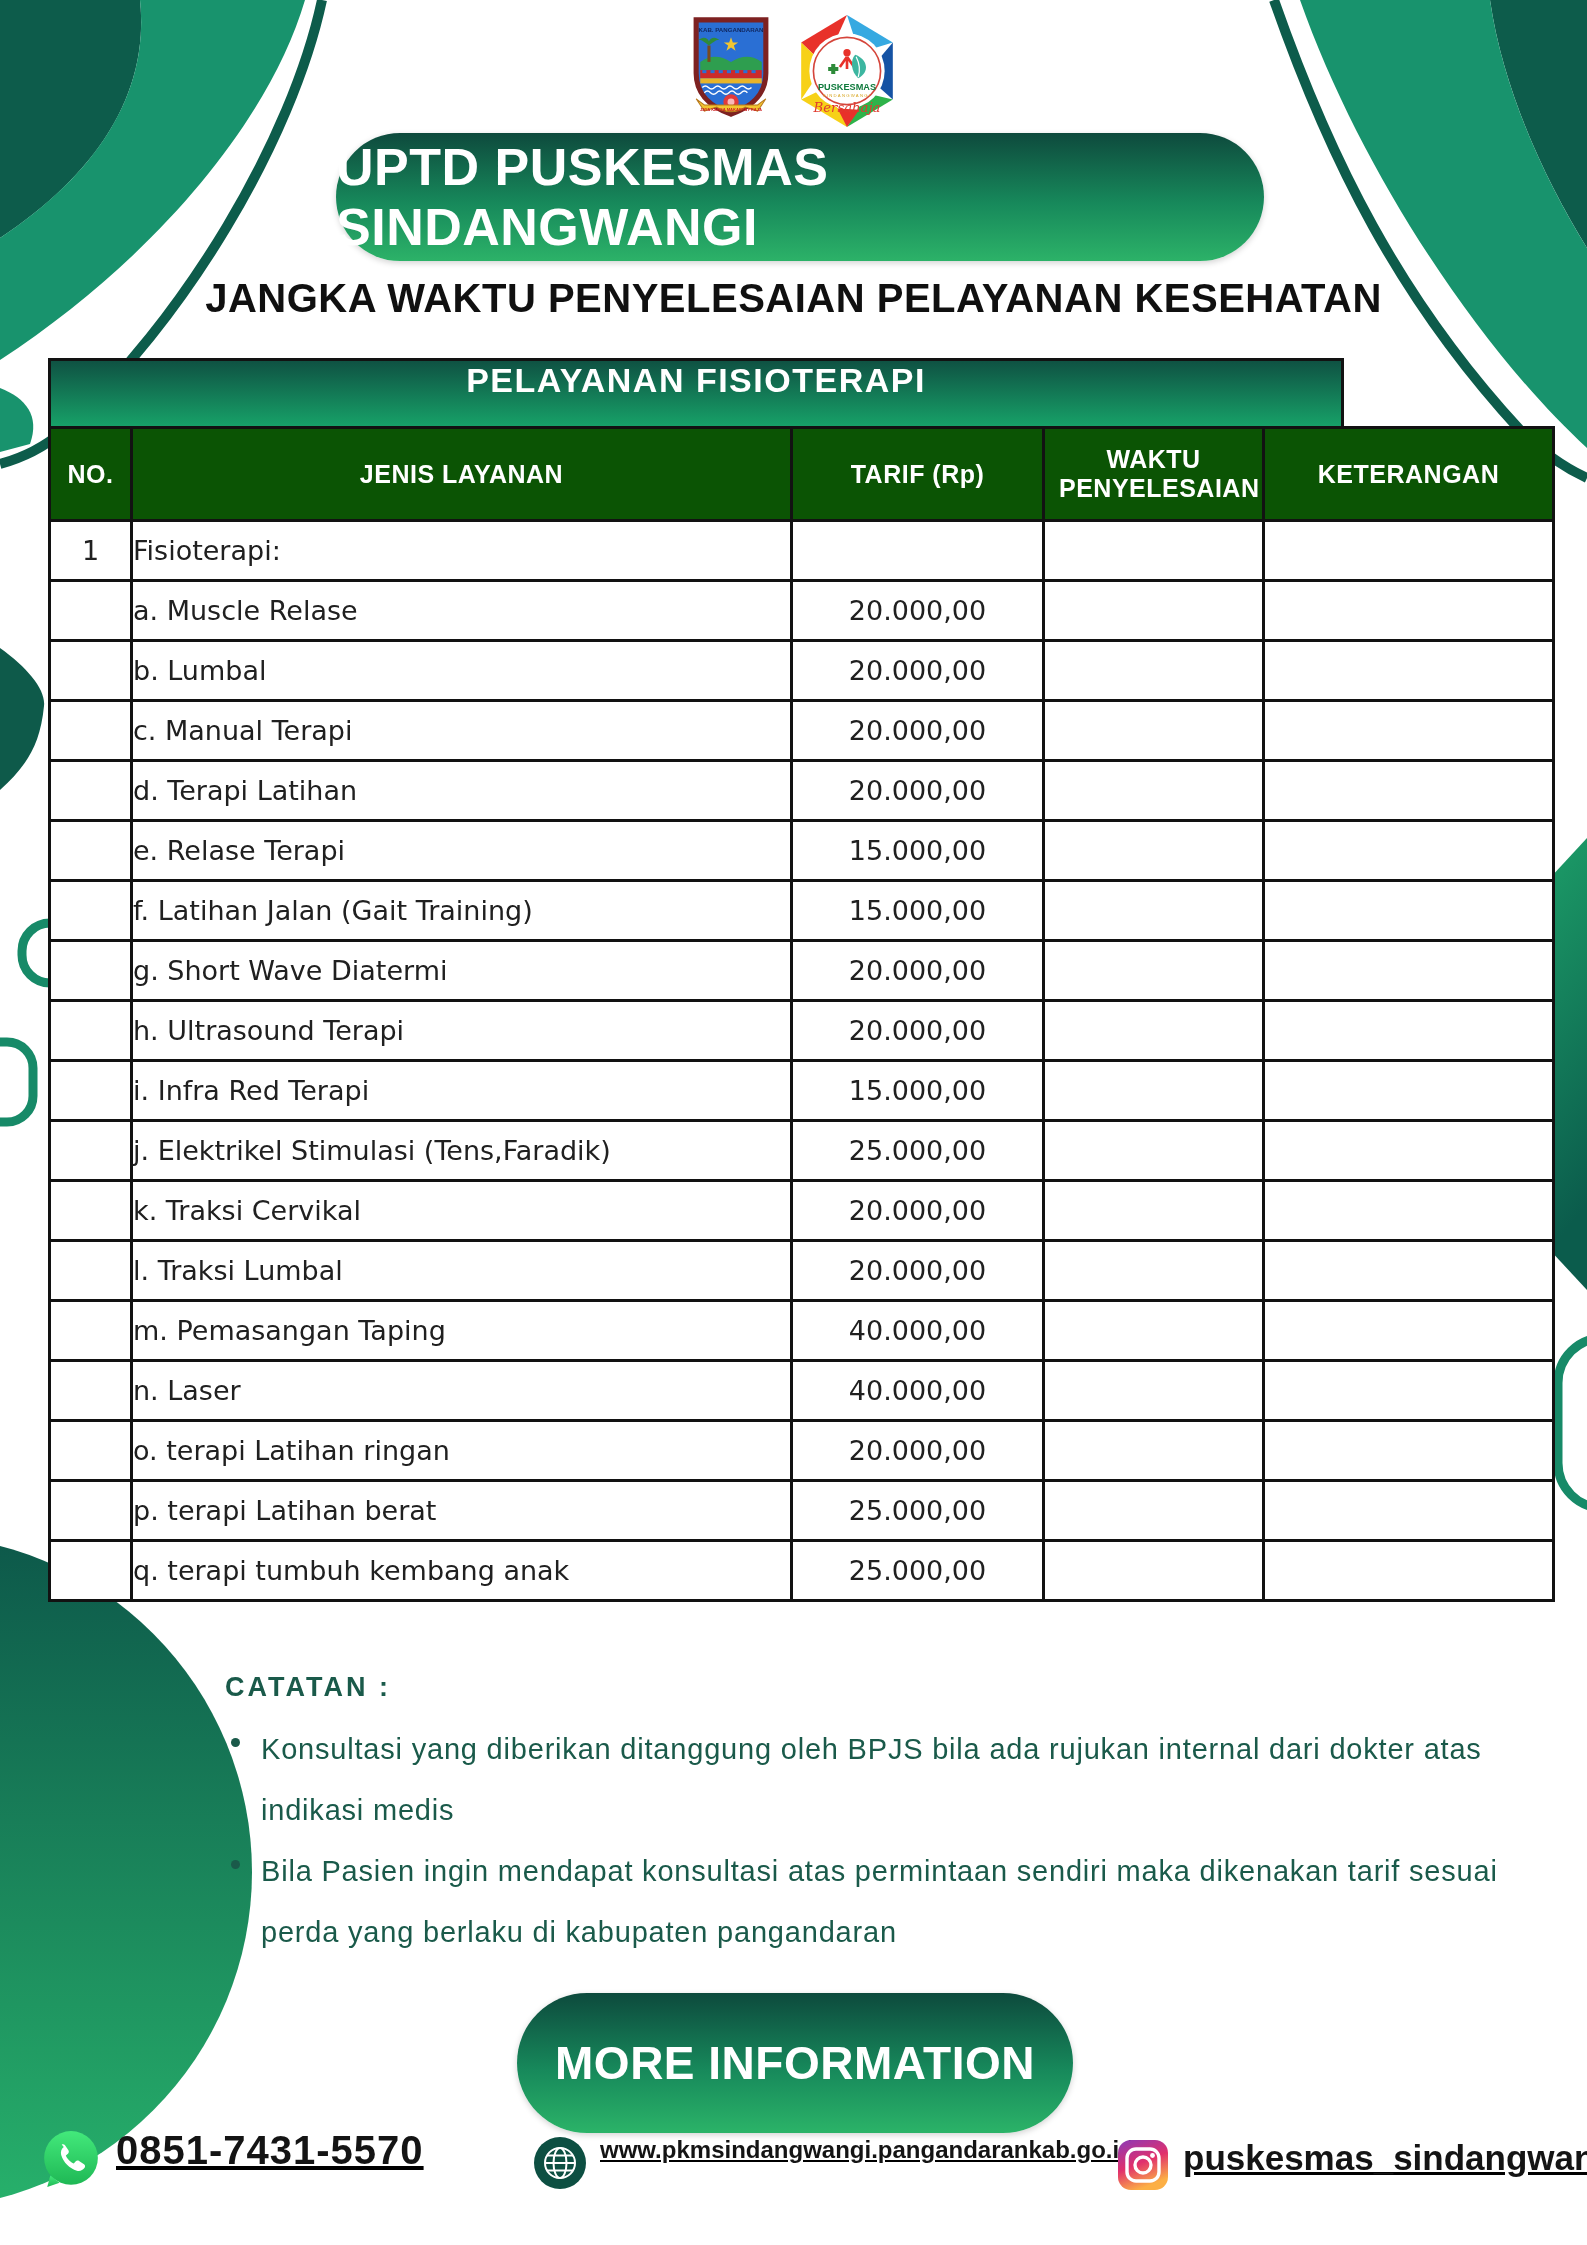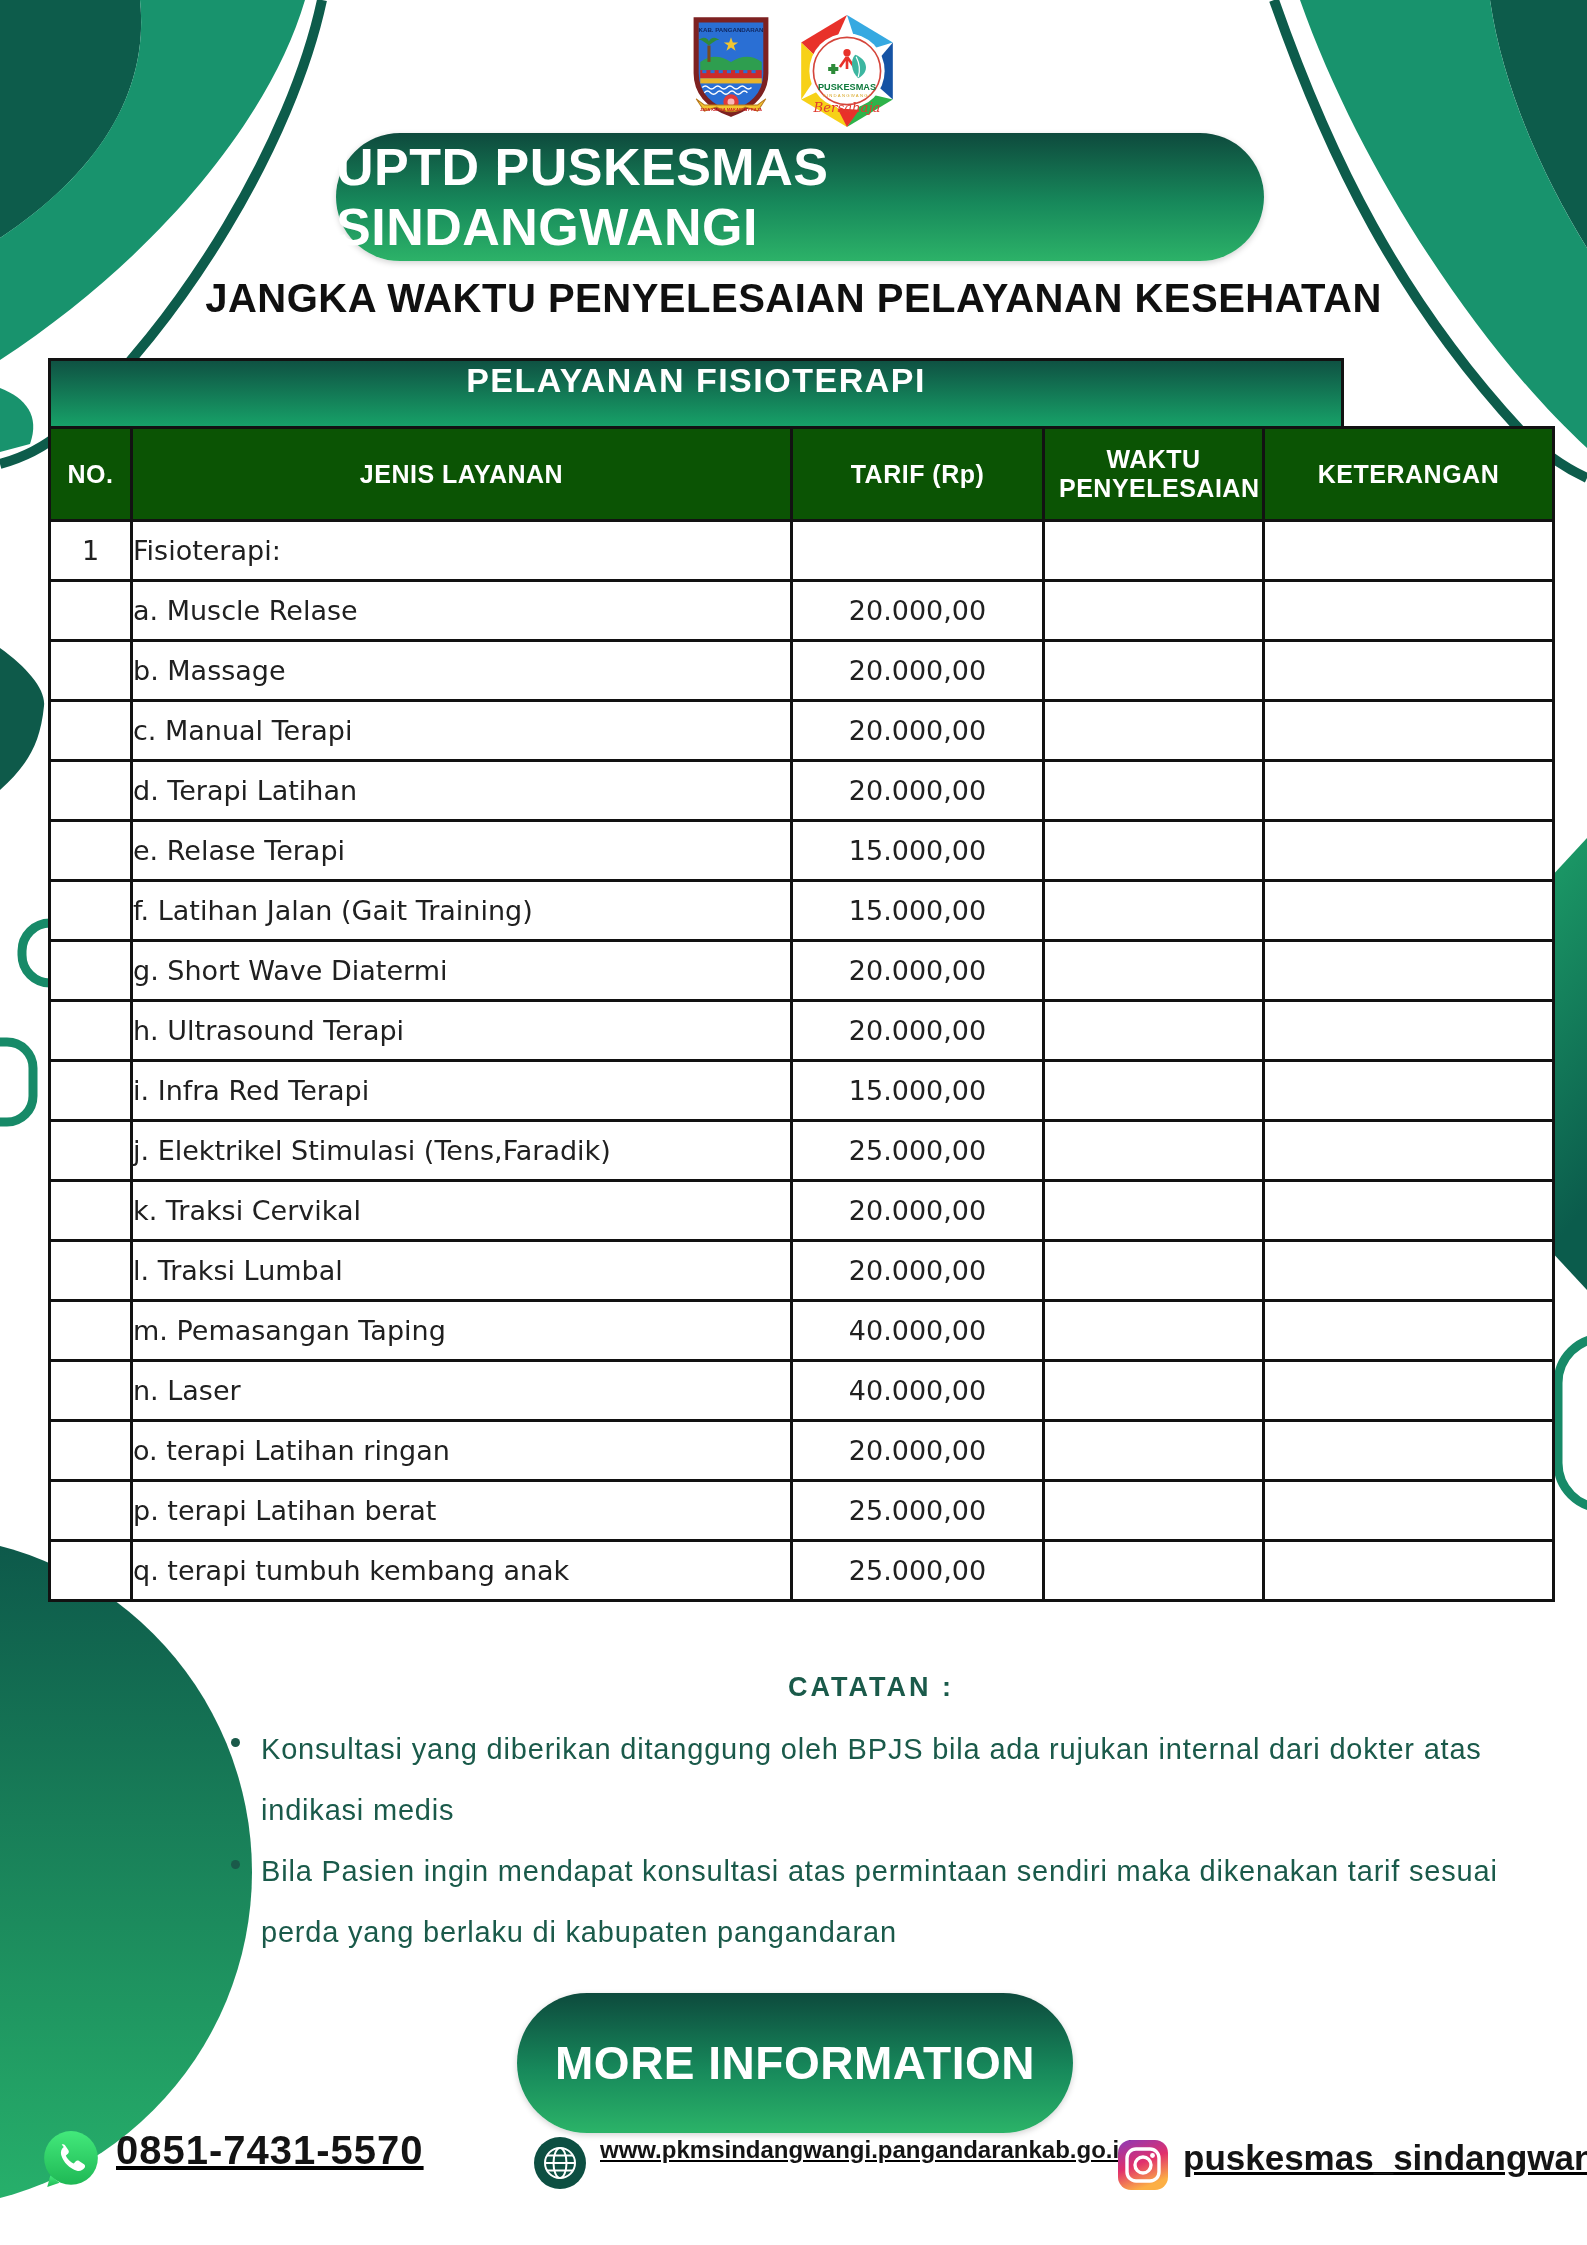--- a/index.html
+++ b/index.html
@@ -34,21 +34,21 @@
                   text-align:center;vertical-align:middle;padding:0 14px;}
   table.tariff td{height:60px;font:400 27px "DejaVu Sans",sans-serif;color:#202020;
                   vertical-align:middle;padding:0;}
   td.c-no{text-align:center;}
   td.c-jenis{padding-left:17px;}
   td.c-tarif{text-align:center;}
 
   
   .notes{position:absolute;left:225px;top:1672px;width:1292px;color:#1a5a4a;
          font-family:"Liberation Sans",sans-serif;}
-  .notes-heading{font-size:27px;font-weight:700;letter-spacing:3px;margin:0 0 16px 0;text-align:center;}
+  .notes-heading{font-size:27px;font-weight:700;letter-spacing:3px;margin:0 0 16px 0;}
   .notes ul{margin:0;padding:0;list-style:none;}
   .notes li{position:relative;padding-left:36px;font-size:29px;letter-spacing:.8px;
             line-height:2.1;font-weight:400;}
   .notes li .dot{position:absolute;left:6px;top:19px;width:9px;height:9px;border-radius:50%;
             background:#1a5a4a;}
 
   
   .cta{position:absolute;left:517px;top:1993px;width:556px;height:140px;border-radius:70px;
        background:linear-gradient(180deg,#0d4a3d 0%,#17895b 55%,#2bb368 100%);
        display:flex;align-items:center;justify-content:center;cursor:pointer;
@@ -187,21 +187,21 @@
     <tr>
       <td class="c-no"></td>
       <td class="c-jenis">a. Muscle Relase</td>
       <td class="c-tarif">20.000,00</td>
       <td class="c-waktu"></td>
       <td class="c-ket"></td>
     </tr>
 
     <tr>
       <td class="c-no"></td>
-      <td class="c-jenis">b. Massage</td>
+      <td class="c-jenis">b. Lumbal</td>
       <td class="c-tarif">20.000,00</td>
       <td class="c-waktu"></td>
       <td class="c-ket"></td>
     </tr>
 
     <tr>
       <td class="c-no"></td>
       <td class="c-jenis">c. Manual Terapi</td>
       <td class="c-tarif">20.000,00</td>
       <td class="c-waktu"></td>

